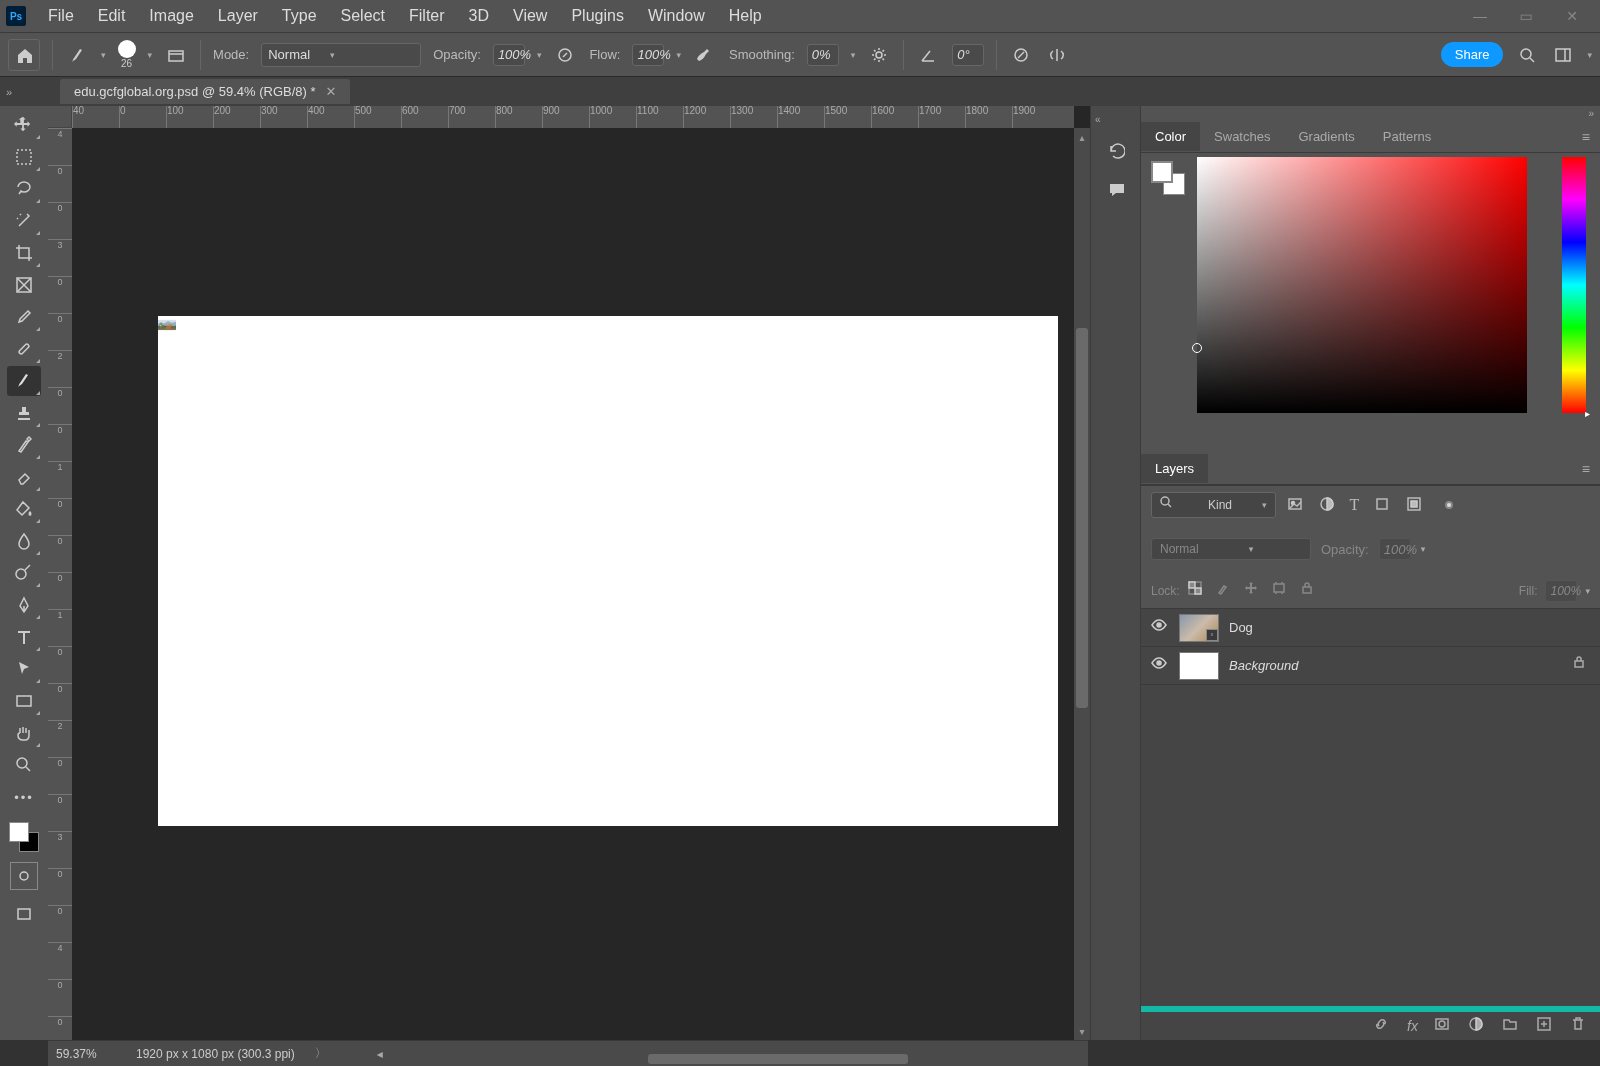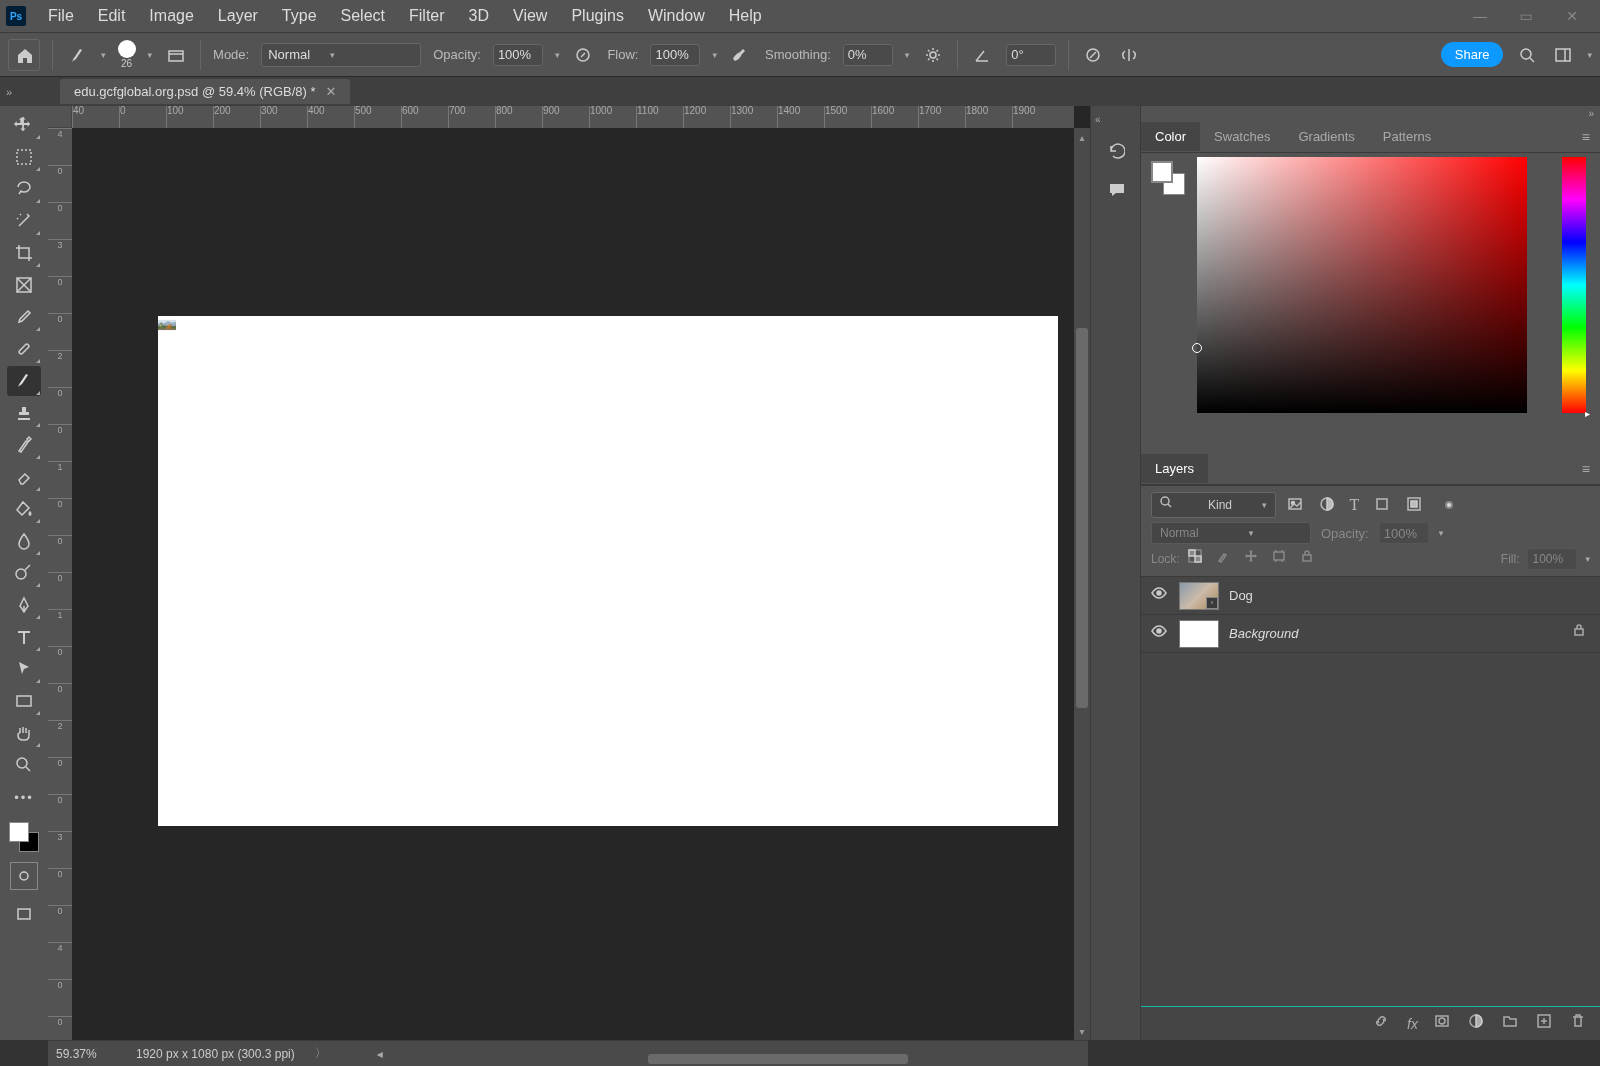--- a/index.html
+++ b/index.html
@@ -10,21 +10,21 @@
 .window-ctrls { margin-left: auto; display: flex; gap: 18px; padding-right: 8px; color: #888; }
 .window-btn { width: 28px; text-align: center; cursor: pointer; font-size: 14px; }
 
 .optbar { height: 44px; background: #535353; border-top: 1px solid #3a3a3a; display: flex; align-items: center; padding: 0 8px; gap: 12px; }
 .home-icon { width: 32px; height: 32px; display: flex; align-items: center; justify-content: center; border: 1px solid #666; border-radius: 3px; }
 .brush-preset { display: flex; flex-direction: column; align-items: center; gap: 0; }
 .brush-dot { width: 18px; height: 18px; background: #fff; border-radius: 50%; }
 .brush-sz { font-size: 10px; color: #ccc; }
 .opt-label { color: #bbb; font-size: 13px; }
 .opt-select { background: #4a4a4a; border: 1px solid #666; color: #ddd; padding: 3px 6px; border-radius: 3px; height: 24px; display: flex; align-items: center; gap: 20px; }
-.opt-input { background: #4a4a4a; border: 1px solid #666; color: #ddd; padding: 2px 4px; width: 50px; height: 22px; border-radius: 3px; display:flex; align-items:center; }
+.opt-input { background: #4a4a4a; border: 1px solid #666; color: #ddd; padding: 2px 4px; width: 32px; height: 22px; border-radius: 3px; display:flex; align-items:center;font-style:italic; }
 .dropdown-chev { font-size: 9px; color: #aaa; }
 .opt-divider { width: 1px; height: 30px; background: #666; }
 .share-btn { background: #0d99ff; color: #fff; padding: 5px 14px; border-radius: 14px; font-size: 13px; margin-left: auto; }
 .icon-btn { width: 24px; height: 24px; display: flex; align-items: center; justify-content: center; color: #ccc; cursor: pointer; }
 
 .tabbar { height: 30px; background: #3f3f3f; display: flex; align-items: center; padding-left: 60px; border-top: 1px solid #2a2a2a; }
 .doc-tab { background: #535353; padding: 5px 14px; font-size: 13px; color: #ddd; display: flex; align-items: center; gap: 10px; border-radius: 3px 3px 0 0; }
 .tab-close { font-size: 13px; color: #aaa; cursor: pointer; }
 .expand-chev { position: absolute; left: 6px; font-size: 11px; color: #aaa; }
 
@@ -62,40 +62,40 @@
 .color-panel { height: 300px; position: relative; background: #535353; }
 .fgbg-mini { position: absolute; top: 8px; left: 10px; width: 34px; height: 34px; }
 .fgbg-mini .f { position: absolute; top: 0; left: 0; width: 22px; height: 22px; background: #fff; border: 2px solid #888; z-index: 2; }
 .fgbg-mini .b { position: absolute; bottom: 0; right: 0; width: 22px; height: 22px; background: #fff; border: 1px solid #888; }
 .color-field { position: absolute; top: 4px; left: 56px; width: 330px; height: 256px; background: linear-gradient(to top, #000, transparent), linear-gradient(to right, #fff, #f00); }
 .color-picker-circle { position: absolute; width: 10px; height: 10px; border: 1.5px solid #fff; border-radius: 50%; top: 186px; left: -5px; }
 .hue-bar { position: absolute; top: 4px; right: 14px; width: 24px; height: 256px; background: linear-gradient(to bottom, #f00, #f0f, #00f, #0ff, #0f0, #ff0, #f00); }
 .hue-tri { position: absolute; right: 10px; top: 255px; color: #fff; font-size: 10px; }
 
 .layers-panel { flex: 1; display: flex; flex-direction: column; background: #535353; border-top: 1px solid #3a3a3a; }
-.layer-opts { padding: 6px 10px; display: flex; flex-direction: column; gap: 4px; }
+.layer-opts { padding: 6px 10px; display: flex; flex-direction: column; gap: 20px; }
 .layer-row1 { display: flex; align-items: center; gap: 10px; }
 .kind-sel { background: #454545; border: 1px solid #666; padding: 3px 8px; border-radius: 3px; display: flex; align-items: center; gap: 30px; font-size: 12px; flex: 0 0 110px; }
 .filter-icons { display: flex; gap: 14px; color: #bbb; align-items: center; font-size: 14px; }
 .layer-row2 { display: flex; align-items: center; gap: 10px; color: #888; }
 .blend-sel { background: #454545; border: 1px solid #5a5a5a; padding: 3px 8px; border-radius: 3px; display: flex; align-items: center; gap: 50px; font-size: 12px; flex: 0 0 160px; color:#888;}
 .layer-row3 { display: flex; align-items: center; gap: 8px; color: #888; font-size: 12px; justify-content: center; }
 .lock-icons { display: flex; gap: 10px; color: #888; }
 
 .layer-list { flex: 1; background: #454545; border-top: 1px solid #3a3a3a; }
 .layer-item { display: flex; align-items: center; height: 38px; padding: 0 10px; gap: 10px; border-bottom: 1px solid #3a3a3a; }
 .eye { font-size: 14px; color: #ccc; cursor: pointer; width: 18px; }
 .layer-thumb { width: 40px; height: 28px; background: linear-gradient(135deg,#89a,#cba,#a85); border: 1px solid #777; position: relative; }
 .layer-thumb.white { background: #fff; }
 .smartobj-badge { position: absolute; bottom: 0; right: 0; width: 12px; height: 12px; background: #3a3a3a; border: 1px solid #888; font-size:8px; color:#ccc; display:flex; align-items:center; justify-content:center;}
 .layer-name { font-size: 13px; color: #ddd; text-align: center; }
 .layer-name.italic { font-style: italic; }
 .layer-lock { margin-left: auto; color: #aaa; font-size: 13px; }
 
-.layer-bottom { height: 34px; background: #454545; border-top: 1px solid #14b8a6; display: flex; align-items: center; justify-content: flex-end; gap: 16px; padding: 0 12px; color: #aaa; font-size: 14px; }
+.layer-bottom { height: 34px; background: #454545; border-top: 6px solid #14b8a6; display: flex; align-items: center; justify-content: flex-end; gap: 16px; padding: 0 12px; color: #aaa; font-size: 14px; }
 
 .statusbar { height: 26px; background: #4a4a4a; display: flex; align-items: center; padding: 0 8px; gap: 20px; font-size: 12px; color: #ccc; border-top: 1px solid #3a3a3a; width: 1040px; position: absolute; bottom: 0; left: 48px;}
 .status-zoom { width: 60px; }
 .status-arrow { color: #aaa; }
 .scroll-h { position: absolute; bottom: 0; left: 380px; right: 16px; height: 14px; }
 .scroll-h-thumb { position: absolute; top: 2px; left: 220px; width: 260px; height: 10px; background: #6a6a6a; border-radius: 3px; }
 
 svg { width: 18px; height: 18px; fill: none; stroke: #ccc; stroke-width: 1.5; }
 .tool svg { width: 20px; height: 20px; }
 .pill { display:inline-block; width:10px; height:10px; background:#bbb; border-radius:50%; }

